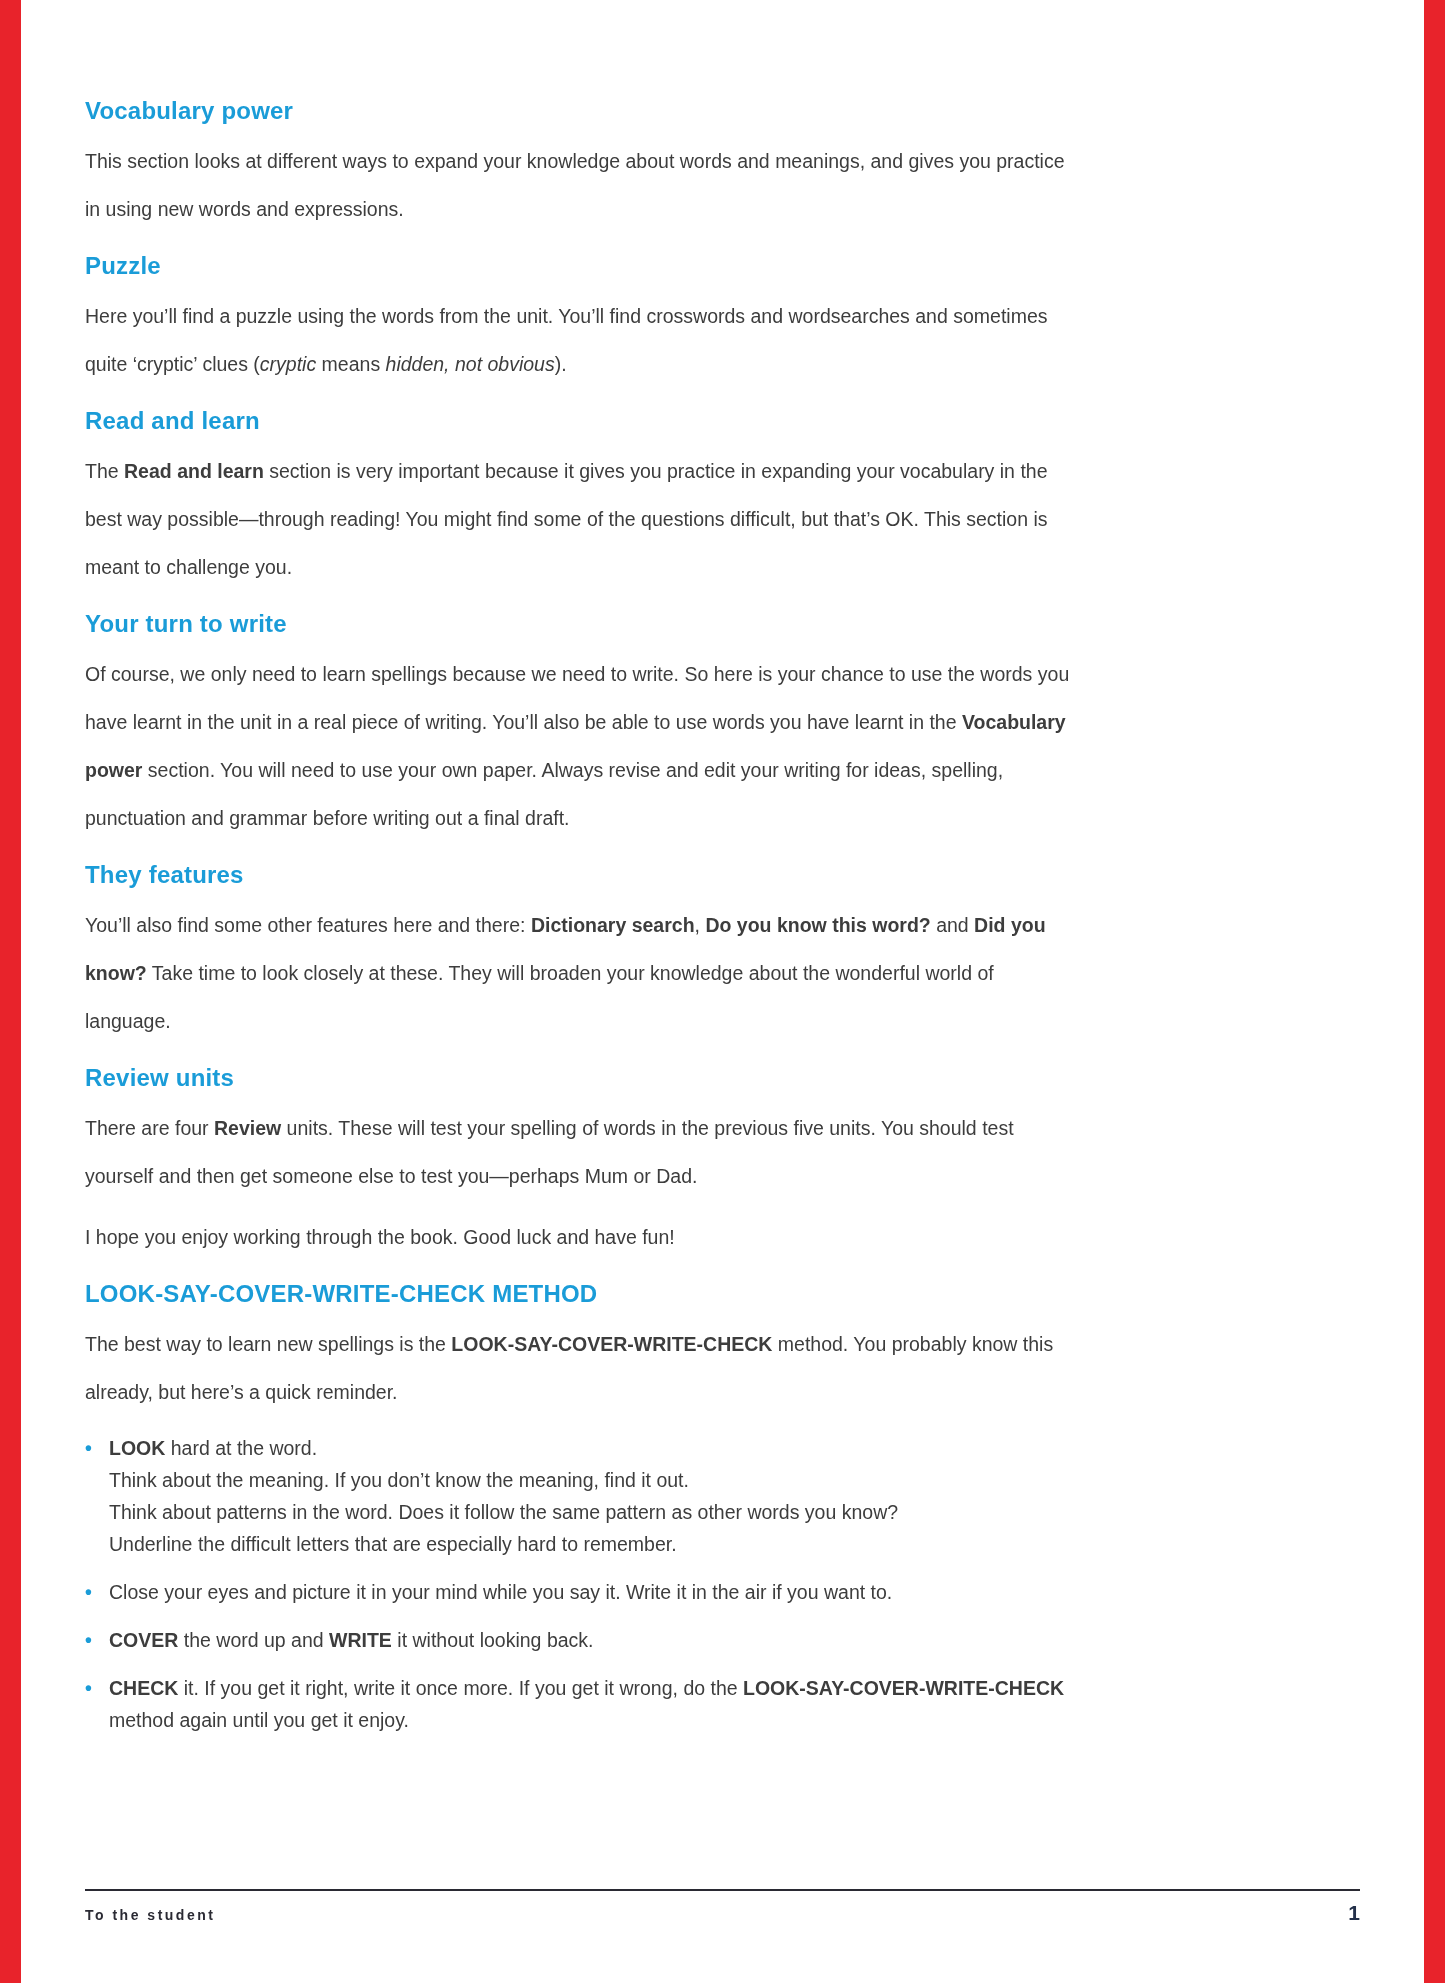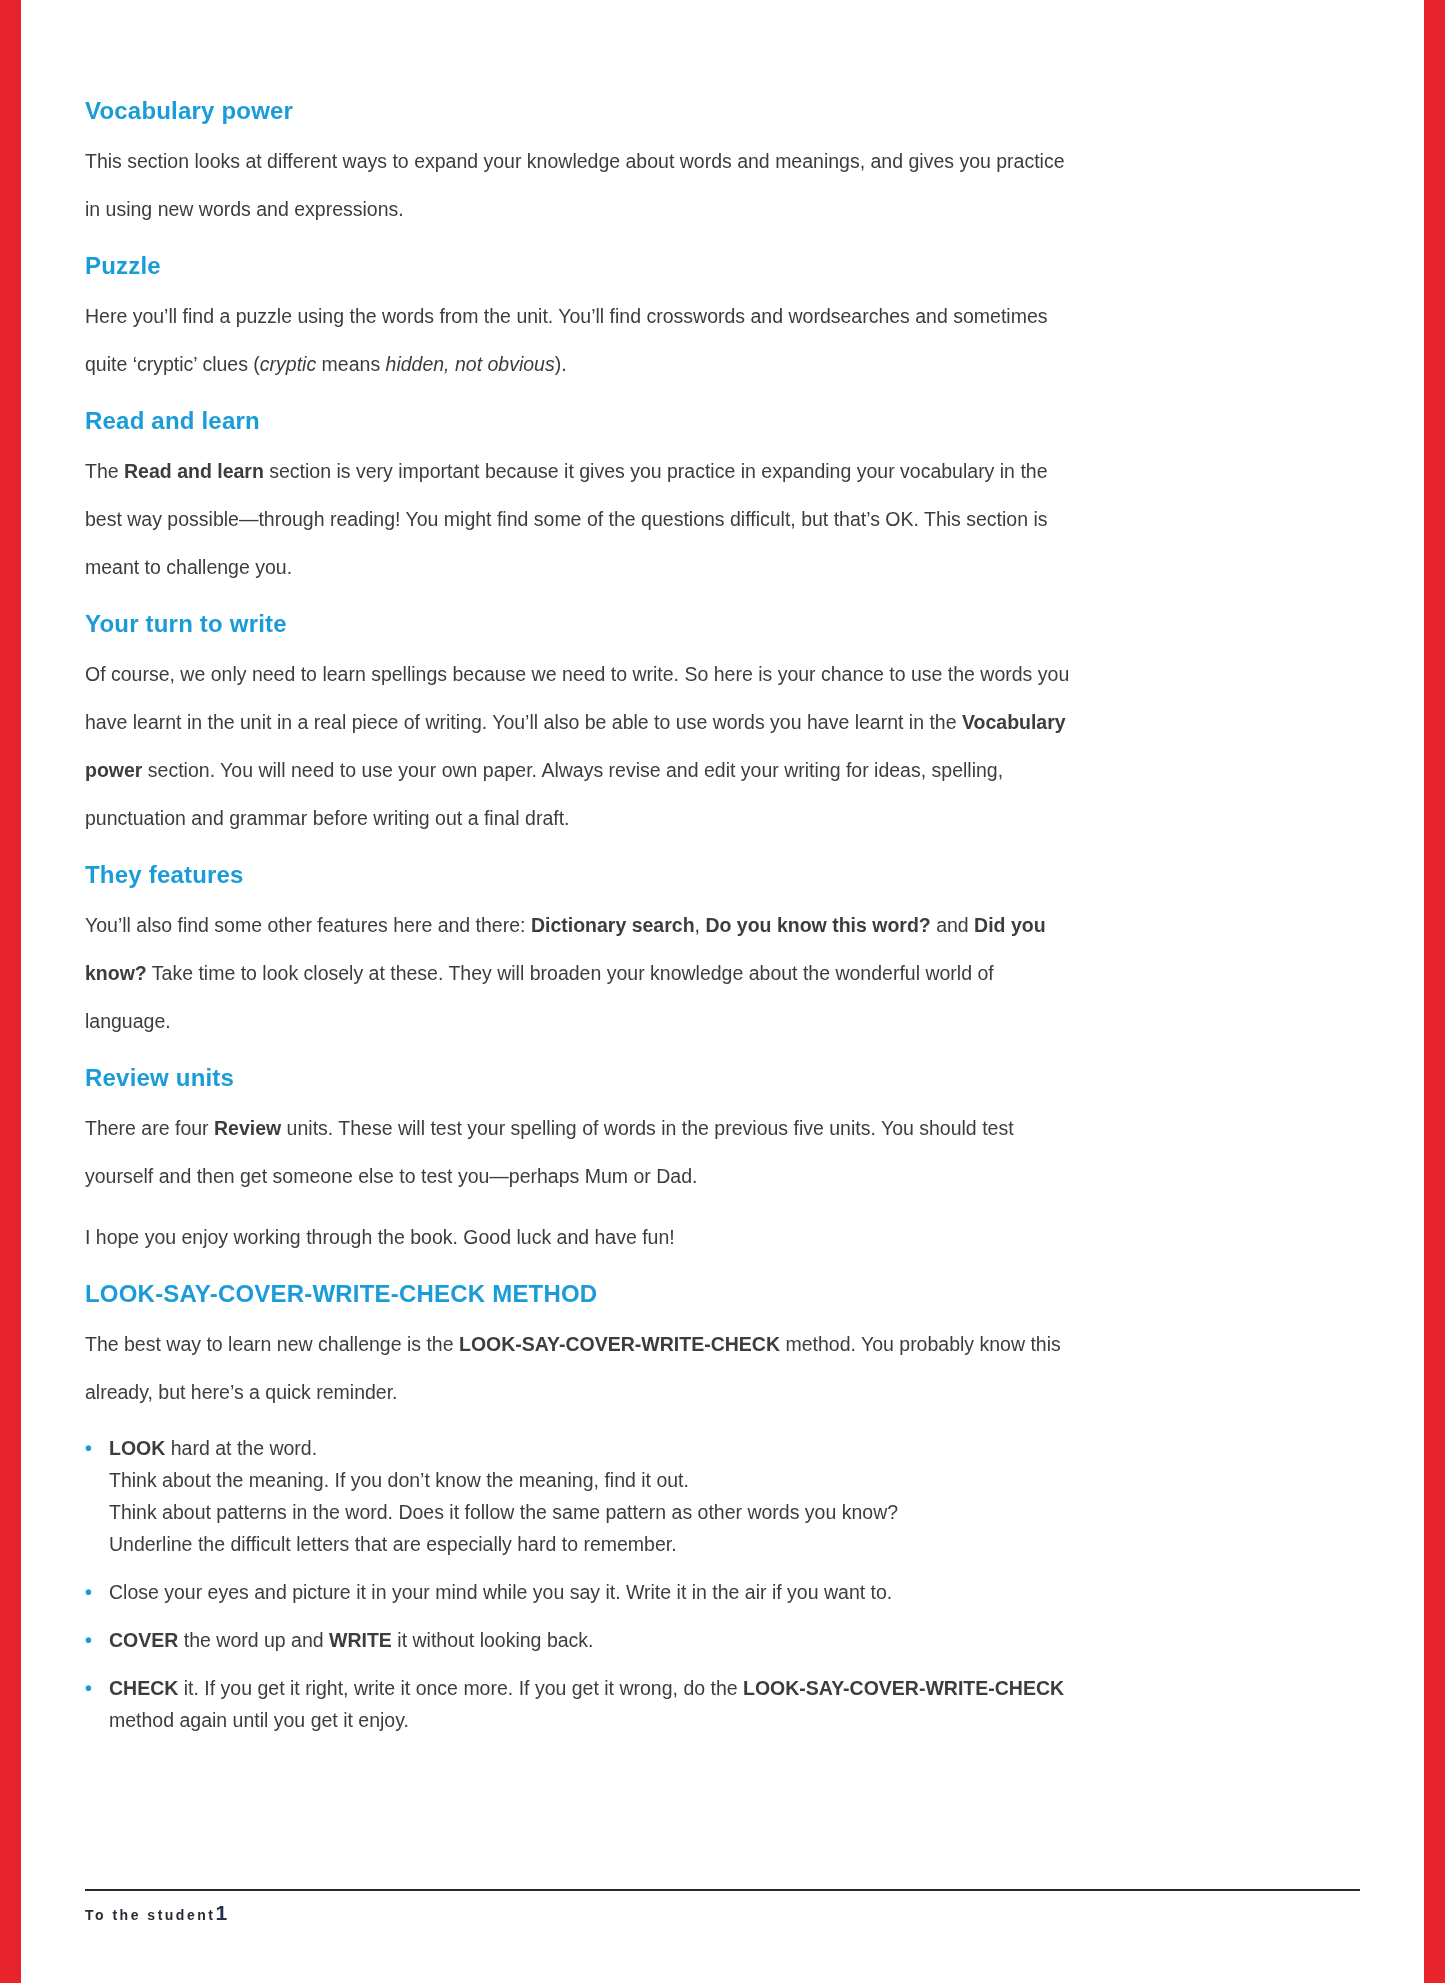--- a/index.html
+++ b/index.html
@@ -77,20 +77,21 @@
     right: 85px;
     bottom: 58px;
   }
   .footer-rule {
     height: 2px;
     background: #2a2a33;
     margin-bottom: 10px;
   }
   .footer-row {
     display: flex;
+    justify-content: space-between;
     align-items: baseline;
   }
   .footer-label {
     font-size: 14px;
     font-weight: bold;
     letter-spacing: 2.5px;
     color: #2a2a33;
   }
   .page-number {
     font-size: 21px;
@@ -127,21 +128,21 @@
           <h2 class="heading">They features</h2>
           <p class="para"><span class="">You’ll also find some other features here and there: </span><span class="run-b ">Dictionary search</span><span class="">, </span><span class="run-b ">Do you know this word?</span><span class=""> and </span><span class="run-b ">Did you know?</span><span class=""> Take time to look closely at these. They will broaden your knowledge about the wonderful world of language.</span></p>
         </section>
         <section>
           <h2 class="heading">Review units</h2>
           <p class="para"><span class="">There are four </span><span class="run-b ">Review</span><span class=""> units. These will test your spelling of words in the previous five units. You should test yourself and then get someone else to test you—perhaps Mum or Dad.</span></p>
           <p class="para"><span class="">I hope you enjoy working through the book. Good luck and have fun!</span></p>
         </section>
         <section>
           <h2 class="heading">LOOK-SAY-COVER-WRITE-CHECK METHOD</h2>
-          <p class="para"><span class="">The best way to learn new challenge is the </span><span class="run-b ">LOOK-SAY-COVER-WRITE-CHECK</span><span class=""> method. You probably know this already, but here’s a quick reminder.</span></p>
+          <p class="para"><span class="">The best way to learn new spellings is the </span><span class="run-b ">LOOK-SAY-COVER-WRITE-CHECK</span><span class=""> method. You probably know this already, but here’s a quick reminder.</span></p>
           <div class="bullet-item">
             <span class="bullet-marker">•</span>
             <div class="bullet-body">
               <div class="bullet-line"><span class="run-b ">LOOK</span><span class=""> hard at the word.</span></div>
               <div class="bullet-line"><span class="">Think about the meaning. If you don’t know the meaning, find it out.</span></div>
               <div class="bullet-line"><span class="">Think about patterns in the word. Does it follow the same pattern as other words you know?</span></div>
               <div class="bullet-line"><span class="">Underline the difficult letters that are especially hard to remember.</span></div>
             </div>
           </div>
           <div class="bullet-item">

